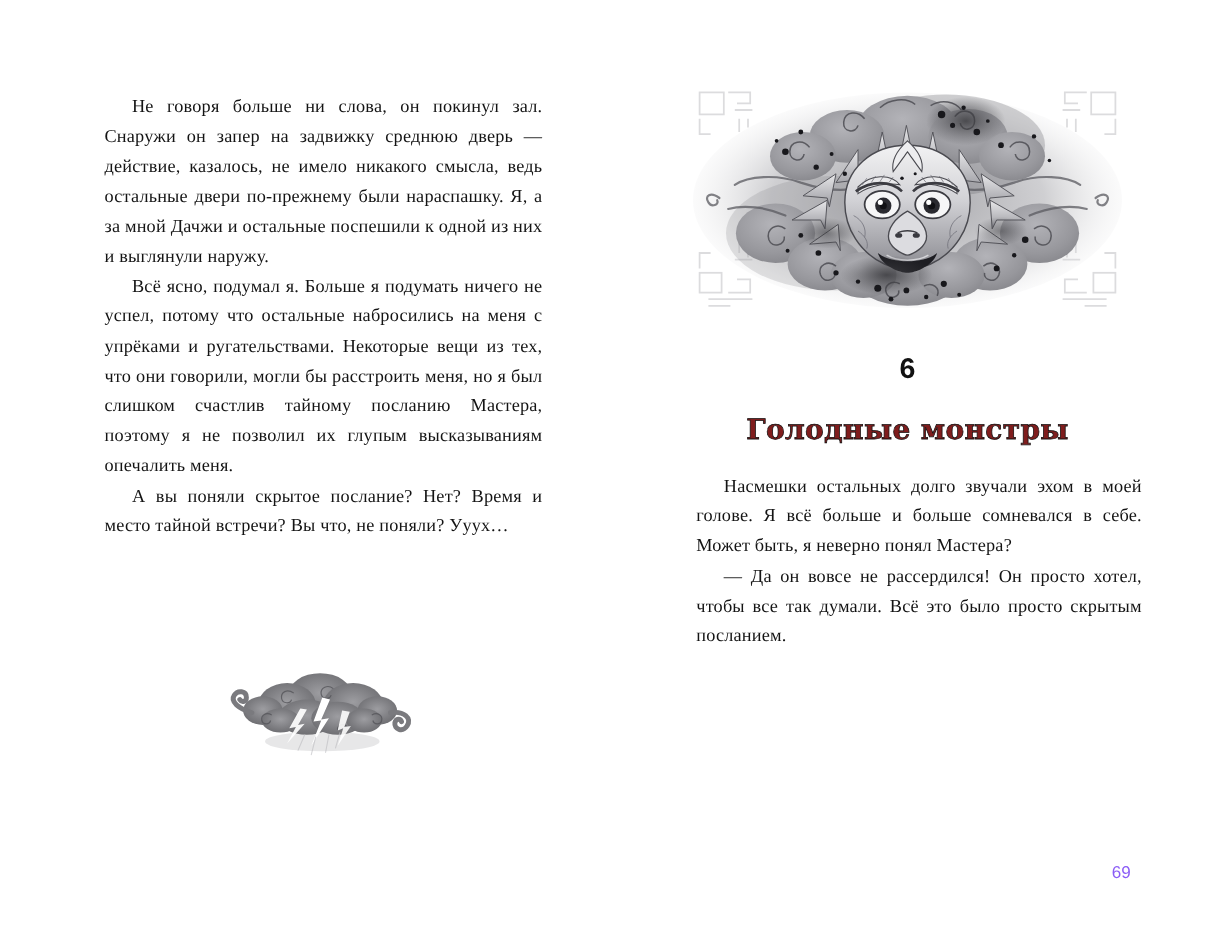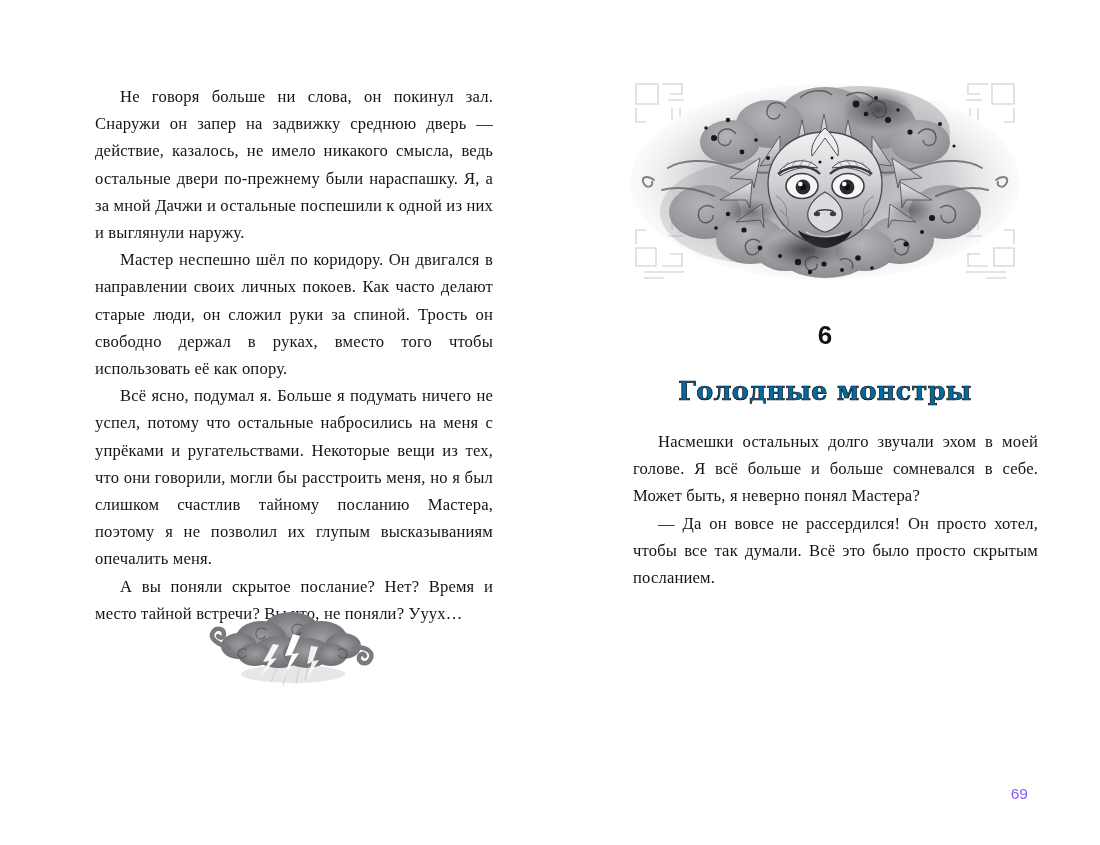--- a/index.html
+++ b/index.html
@@ -76,21 +76,21 @@
     line-height: 30px;
     color: #121212;
     letter-spacing: 0;
   }
   .chapter-title {
     margin-top: 26px;
     font-family: "DejaVu Serif", "Liberation Serif", serif;
     font-weight: bold;
     font-size: 25.5px;
     line-height: 30px;
-    color: #0369a1;
+    color: #7f1d1d;
     letter-spacing: 0.3px;
     -webkit-text-stroke: 0.7px #101010;
   }
 
   
   .page-number {
     position: absolute;
     right: 72px;
     bottom: 42px;
     font-family: "Liberation Sans", "DejaVu Sans", sans-serif;
@@ -120,21 +120,20 @@
 </style>
 </head>
 <body>
 
 <div class="page-spread">
 
   <div class="page-left">
 
     <div class="text-col-left">
       <p class="body-par">Не говоря больше ни слова, он покинул зал. Снаружи он запер на задвижку среднюю дверь — действие, казалось, не имело никакого смысла, ведь остальные двери по-прежнему были нараспашку. Я, а за мной Дачжи и остальные поспешили к одной из них и выглянули наружу.</p>
-      <p class="body-par">Мастер неспешно шёл по коридору. Он двигался в направлении своих личных покоев. Как часто делают старые люди, он сложил руки за спиной. Трость он свободно держал в руках, вместо того чтобы использовать её как опору.</p>
       <p class="body-par">Всё ясно, подумал я. Больше я подумать ничего не успел, потому что остальные набросились на меня с упрёками и ругательствами. Некоторые вещи из тех, что они говорили, могли бы расстроить меня, но я был слишком счастлив тайному посланию Мастера, поэтому я не позволил их глупым высказываниям опечалить меня.</p>
       <p class="body-par">А вы поняли скрытое послание? Нет? Время и место тайной встречи? Вы что, не поняли? Уууx…</p>
     </div>
 
     <div class="illo-cloud-small">
       <svg viewBox="0 0 195 105" xmlns="http://www.w3.org/2000/svg">
         <defs>
           <radialGradient id="scGrad" cx="50%" cy="45%" r="62%">
             <stop offset="0%" stop-color="#9d9da1"></stop>
             <stop offset="60%" stop-color="#7d7d81"></stop>

